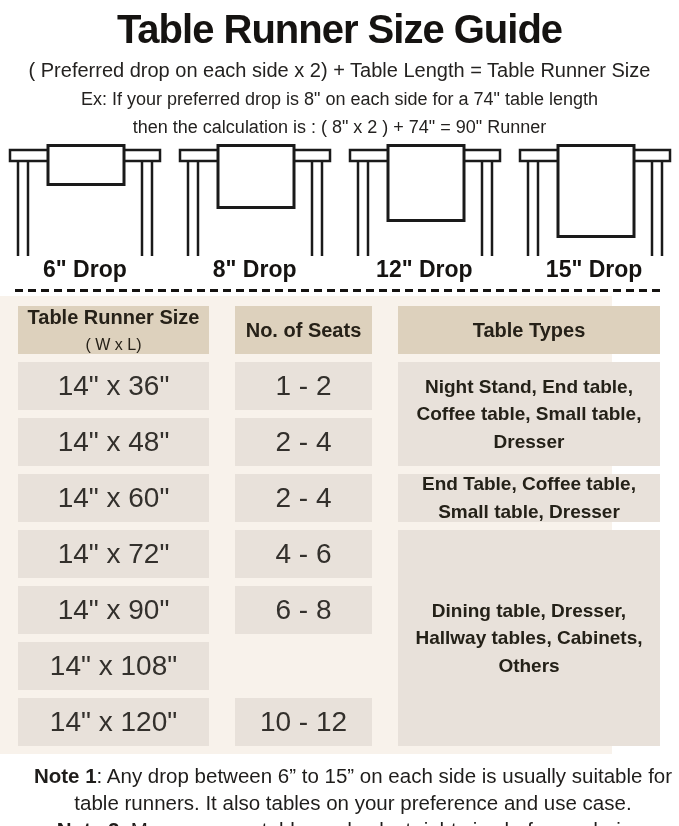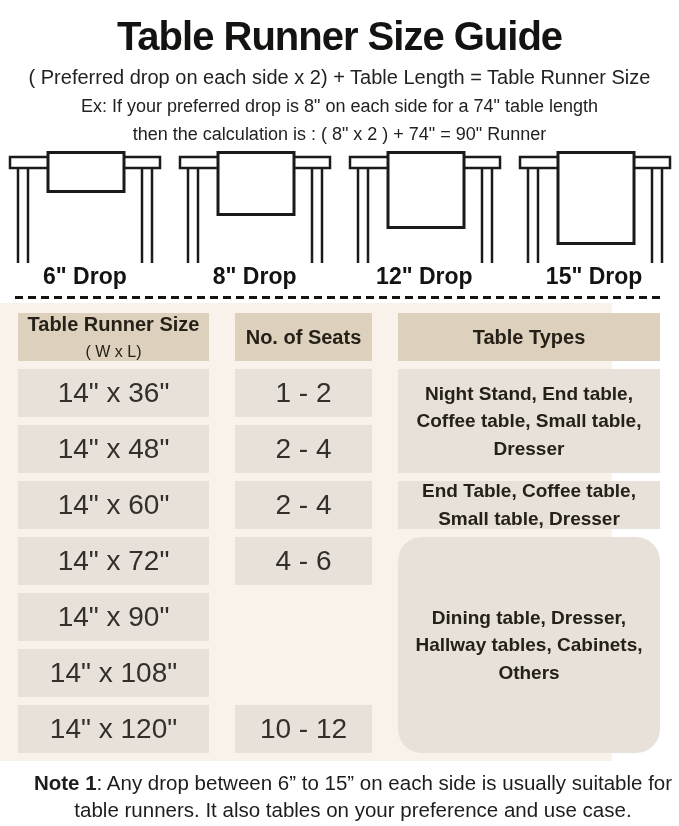--- a/index.html
+++ b/index.html
@@ -2,21 +2,21 @@
 <html><head>
 <meta charset="utf-8">
 <style>
   * { margin:0; padding:0; box-sizing:border-box; }
   html,body { width:679px; height:826px; background:#ffffff; overflow:hidden;
               font-family:"Liberation Sans", sans-serif; color:#1c1a18; }
 
   .page { width:679px; height:826px; background:#ffffff; }
 
   .title { text-align:center; font-size:40px; font-weight:800; letter-spacing:-1px;
-           color:#151311; padding-top:13px; line-height:1.15; }
+           color:#151311; padding-top:6px; line-height:1.15; }
 
   .formula { text-align:center; font-size:20px; color:#242220; margin-top:7px; }
   .example { text-align:center; font-size:18px; color:#242220; margin-top:7px; }
 
   .illustrations { display:flex; width:679px; margin-top:6px; }
   .illus { width:170px; height:112px; }
   .illus svg { display:block; }
 
   .drop-labels { display:flex; width:679px; margin-top:0px; }
   .drop-label { width:170px; text-align:center; font-size:23px; font-weight:700; color:#151311; }
@@ -36,21 +36,21 @@
   .cell.data { background:#e8e1da; }
   .cell.header { background:#ddd1bd; font-weight:700; font-size:20px; color:#262118; line-height:1.1; }
   .cell.header .sub { font-weight:400; font-size:16px; margin-top:8px; }
 
   .val { font-size:28px; font-weight:400; color:#33302c; letter-spacing:0px; }
 
   .types { font-size:19px; font-weight:700; color:#242118; line-height:1.45; padding:0 8px; }
 
   .g1 { grid-column:3; grid-row:2 / 4; }
   .g2 { grid-column:3; grid-row:4 / 5; }
-  .g3 { grid-column:3; grid-row:5 / 9;border-radius:24px; }
+  .g3 { grid-column:3; grid-row:5 / 9; }
 
   .notes { margin-top:8px; }
   .note-line { text-align:center; font-size:20.5px; color:#1f1d1b; line-height:1.32;padding-left:27px; }
   .note-line b { font-weight:700; }
 
   svg line, svg rect { stroke:#1a1a1a; }
 </style>
 </head>
 <body>
 
@@ -147,20 +147,23 @@
       <div class="cell data" style="grid-column:1;grid-row:5;">
           <span class="val">14" x 72"</span>
         </div>
       <div class="cell data" style="grid-column:2;grid-row:5;">
           <span class="val">4 - 6</span>
         </div>
 
       <div class="cell data" style="grid-column:1;grid-row:6;">
           <span class="val">14" x 90"</span>
         </div>
+      <div class="cell data" style="grid-column:2;grid-row:6;">
+          <span class="val">6 - 8</span>
+        </div>
 
       <div class="cell data" style="grid-column:1;grid-row:7;">
           <span class="val">14" x 108"</span>
         </div>
 
       <div class="cell data" style="grid-column:1;grid-row:8;">
           <span class="val">14" x 120"</span>
         </div>
       <div class="cell data" style="grid-column:2;grid-row:8;">
           <span class="val">10 - 12</span>

